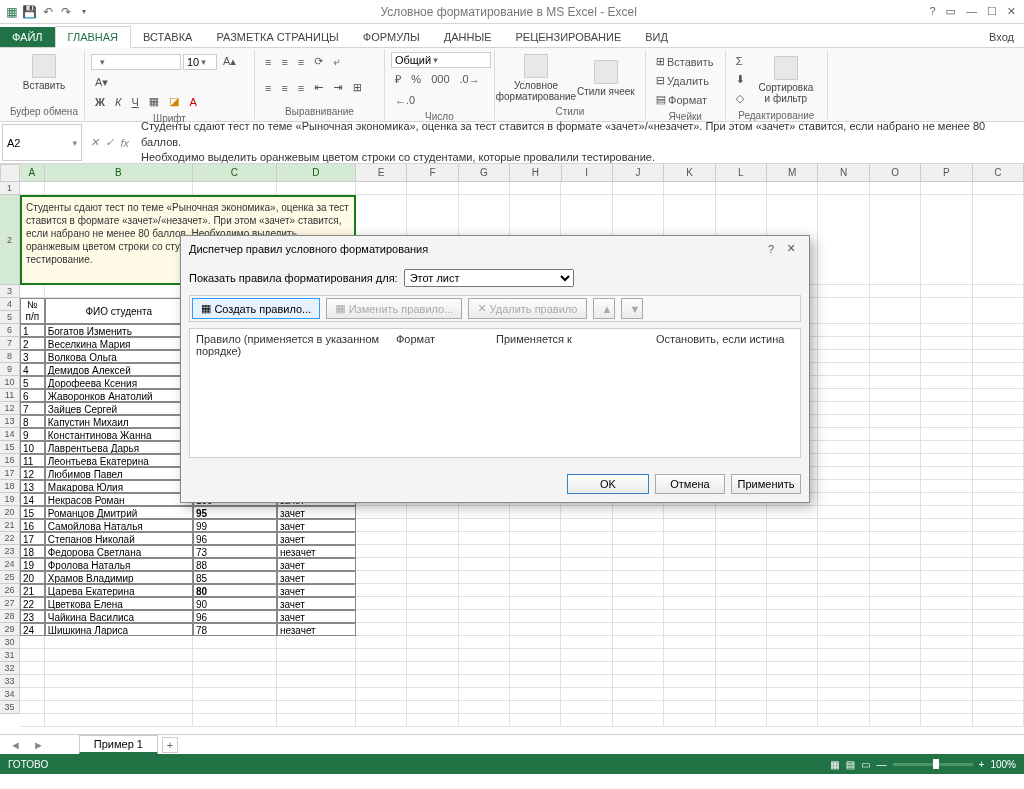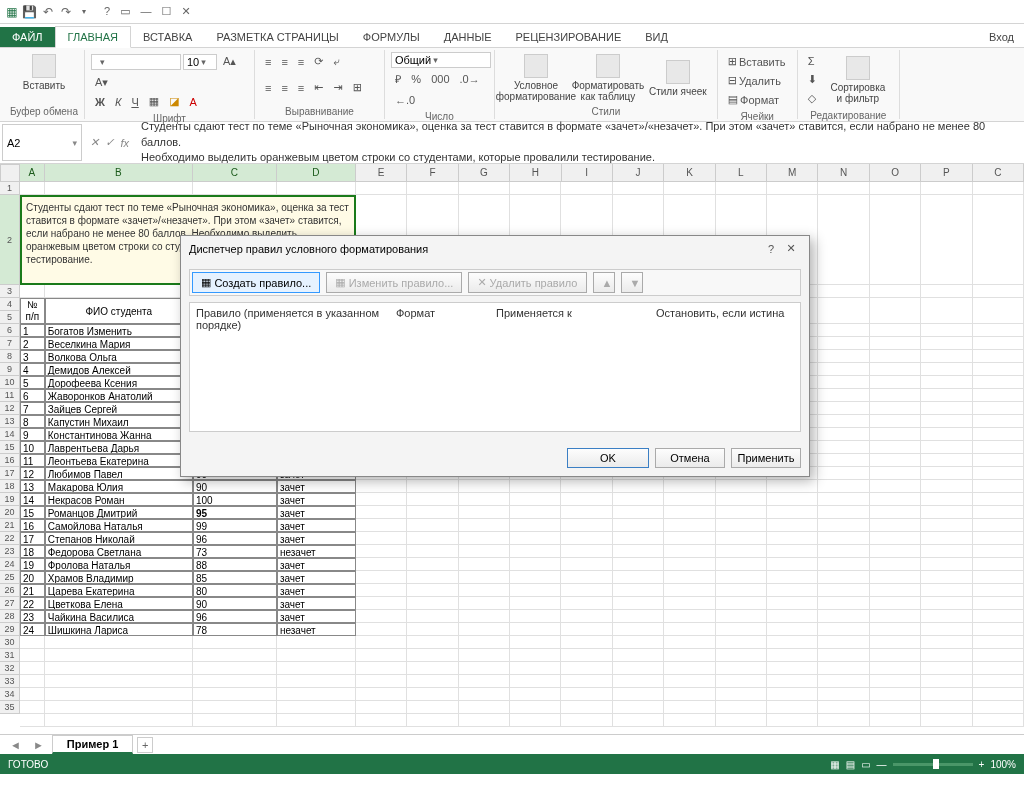--- a/index.html
+++ b/index.html
@@ -51,21 +51,21 @@
 .g-row { display: flex; height: 13px; }
 .g-cell { border-right: 1px solid #e0e0e0; border-bottom: 1px solid #e0e0e0; font-size: 10px; padding: 0 2px; overflow: hidden; white-space: nowrap; line-height: 13px; }
 .g-cell.bordered { border: 1px solid #888; }
 .merged-yellow { background: #fffbe6; border: 2px solid #1a7a1a; height: 90px; padding: 4px; font-size: 10px; color: #333; line-height: 1.3; }
 .hdr-cell { background: #fff; font-weight: normal; text-align: center; border: 1px solid #888; }
 
 
 .sheet-tabs { height: 20px; background: #fff; border-top: 1px solid #ccc; display: flex; align-items: center; padding: 0 6px; gap: 4px; }
 .sheet-tabs .nav { color: #888; cursor: pointer; padding: 0 4px; }
 .sheet-tab { padding: 2px 14px; border: 1px solid #ccc; border-bottom: none; font-size: 11px; background: #fff; }
-.sheet-tab.active { border-bottom: 2px solid #217346; font-weight: bold; }
+.sheet-tab.active { border-bottom: 2px solid #217346; font-weight: normal; margin-left: 27px; }
 .add-sheet { width: 16px; height: 16px; border: 1px solid #ccc; text-align: center; line-height: 14px; color: #666; cursor: pointer; }
 
 
 .statusbar { height: 20px; background: #217346; color: #fff; display: flex; align-items: center; padding: 0 8px; font-size: 10px; }
 .statusbar .views { margin-left: auto; display: flex; gap: 6px; align-items: center; }
 .zoom-slider { width: 80px; height: 3px; background: #4a9668; position: relative; }
 .zoom-slider::after { content: ""; position: absolute; width: 6px; height: 10px; background: #fff; left: 40px; top: -4px; }
 
 
 .dialog { position: absolute; left: 180px; top: 235px; width: 630px; background: #f4f4f4; border: 1px solid #888; box-shadow: 4px 4px 12px rgba(0,0,0,0.3); z-index: 100; }
@@ -97,20 +97,21 @@
 <body>
 
 <div class="titlebar">
   <div class="qat">
     <span class="ic" style="color:#217346">▦</span>
     <span class="ic">💾</span>
     <span class="ic">↶</span>
     <span class="ic">↷</span>
     <span class="ic" style="font-size:8px">▾</span>
   </div>
+  <div class="title">Условное форматирование в MS Excel - Excel</div>
   <div class="win-controls">
     <span>?</span>
     <span>▭</span>
     <span>—</span>
     <span>☐</span>
     <span>✕</span>
   </div>
 </div>
 
 <div class="ribbon-tabs">
@@ -183,24 +184,20 @@
       <span class="rbtn">.0→</span>
       <span class="rbtn">←.0</span>
     </div>
     <div class="label">Число</div>
   </div>
   <div class="ribbon-group">
     <div class="ctrls">
       <div class="big-btn">
           <div class="icn"></div>
           <span>Условное форматирование</span>
-        </div>
-      <div class="big-btn">
-          <div class="icn"></div>
-          <span>Форматировать как таблицу</span>
         </div>
       <div class="big-btn">
           <div class="icn"></div>
           <span>Стили ячеек</span>
         </div>
     </div>
     <div class="label">Стили</div>
   </div>
   <div class="ribbon-group" style="width:80px">
     <div class="rbtn">⊞ <span>Вставить</span></div>
@@ -744,21 +741,21 @@
         <div class="g-cell " style="width: 52px;"></div>
         <div class="g-cell " style="width: 52px;"></div>
         <div class="g-cell " style="width: 52px;"></div>
         <div class="g-cell " style="width: 52px;"></div>
         <div class="g-cell " style="width: 52px;"></div>
         <div class="g-cell " style="width: 52px;"></div>
       </div>
       <div class="g-row">
         <div class="g-cell bordered" style="width: 25px;">21</div>
         <div class="g-cell bordered" style="width: 150px;">Царева Екатерина</div>
-        <div class="g-cell bordered" style="width: 85px;">80</div>
+        <div class="g-cell bordered" style="width: 85px; font-weight: bold;">80</div>
         <div class="g-cell bordered" style="width: 80px;">зачет</div>
         <div class="g-cell " style="width: 52px;"></div>
         <div class="g-cell " style="width: 52px;"></div>
         <div class="g-cell " style="width: 52px;"></div>
         <div class="g-cell " style="width: 52px;"></div>
         <div class="g-cell " style="width: 52px;"></div>
         <div class="g-cell " style="width: 52px;"></div>
         <div class="g-cell " style="width: 52px;"></div>
         <div class="g-cell " style="width: 52px;"></div>
         <div class="g-cell " style="width: 52px;"></div>
@@ -980,20 +977,24 @@
   </div>
 </div>
 
 <div class="dialog">
   <div class="dlg-title">
     <span class="tc">Диспетчер правил условного форматирования</span>
     <span class="hc">?</span>
     <span class="xc">✕</span>
   </div>
   <div class="dlg-body">
+    <div class="dlg-row1">
+      <span>Показать правила форматирования для:</span>
+      <select><option>Этот лист</option></select>
+    </div>
     <div class="dlg-toolbar">
       <div class="dlg-btn sel">
           <span>▦</span>
           <span>Создать правило...</span>
         </div>
       <div class="dlg-btn disabled">
           <span>▦</span>
           <span>Изменить правило...</span>
         </div>
       <div class="dlg-btn disabled">

